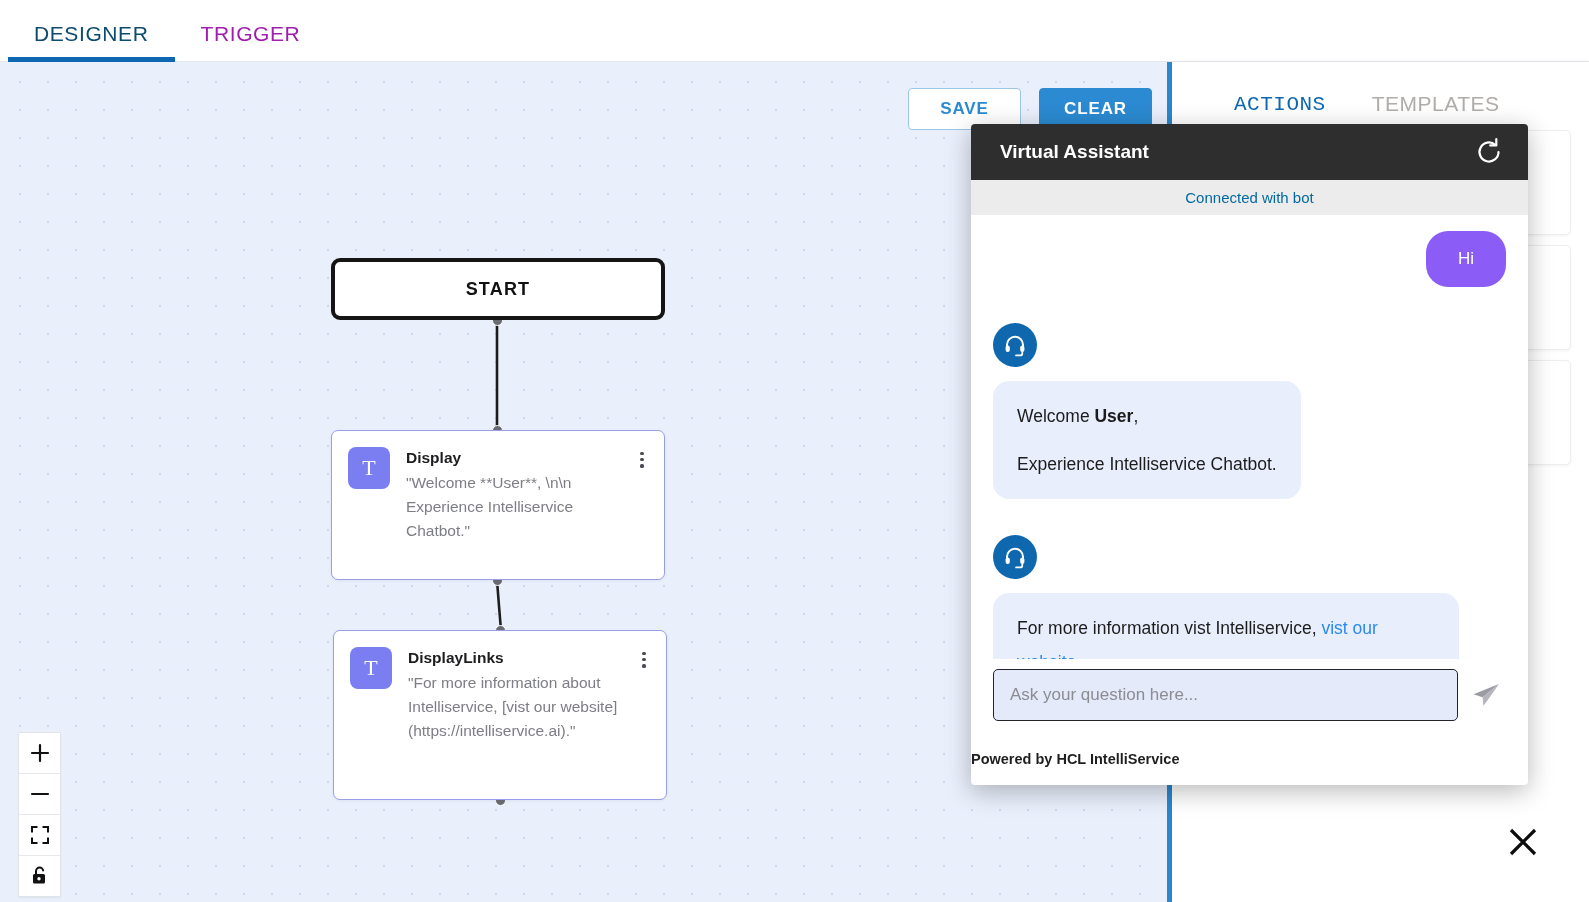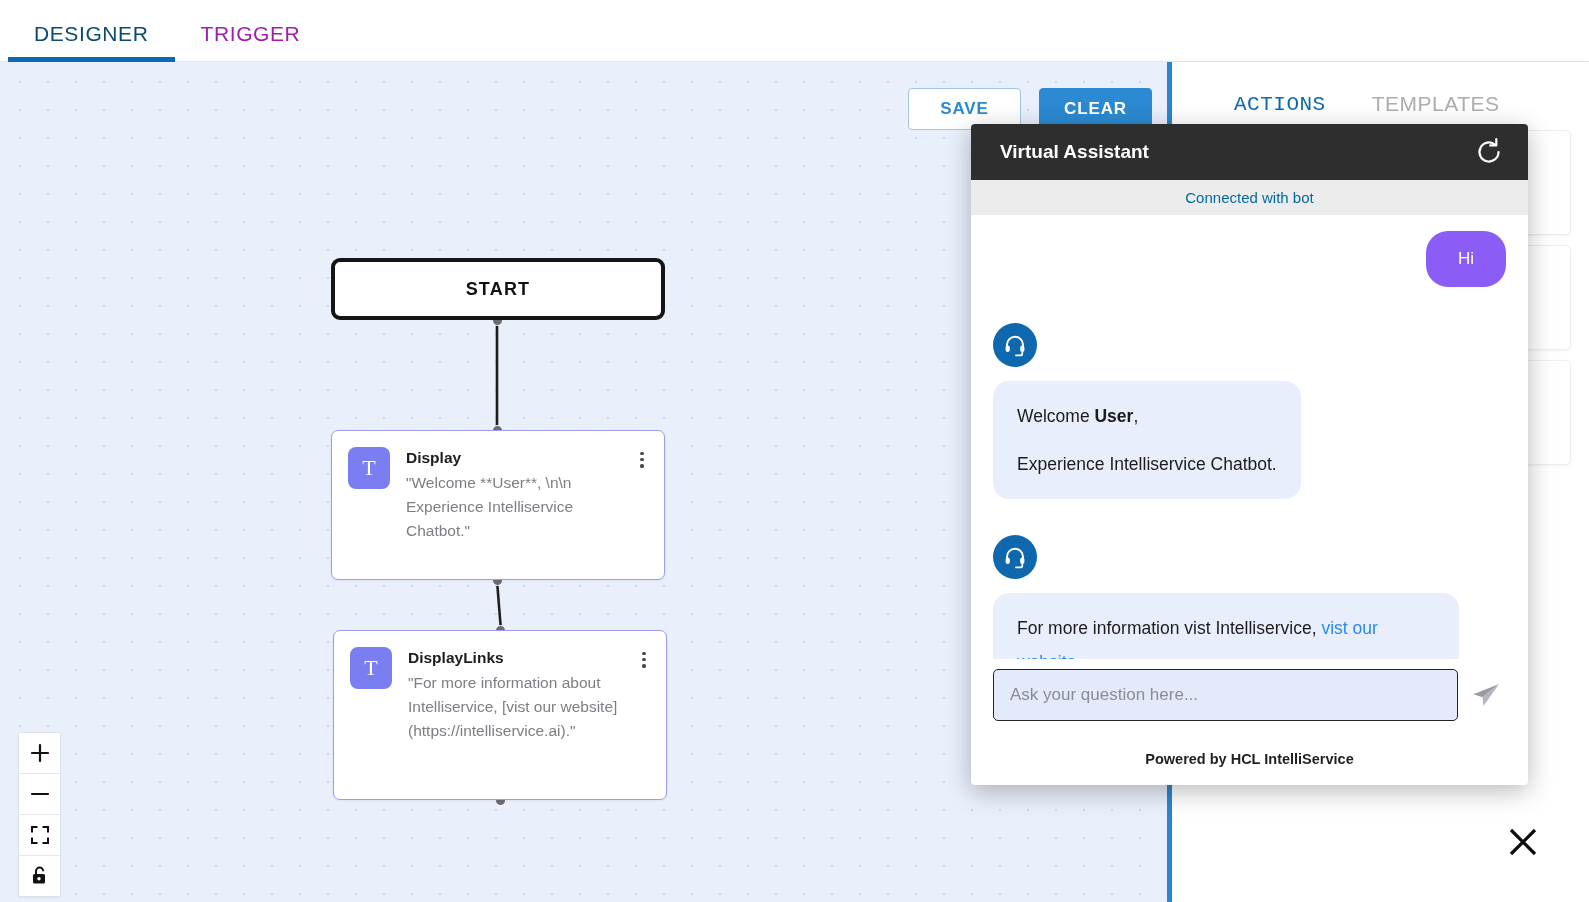--- a/index.html
+++ b/index.html
@@ -350,21 +350,21 @@
   }
   .chat-input::placeholder { color: #8c8c93; }
   .send-btn {
     flex: 0 0 auto;
     width: 40px; height: 40px;
     display: flex; align-items: center; justify-content: center;
     cursor: pointer;
   }
   .chat-footer {
     flex: 0 0 auto;
-    text-align: center;
+    text-align: left;
     font-size: 14.5px;
     font-weight: bold;
     color: #1f1f1f;
     padding: 14px 0 18px 0;
   }
 
   
   .canvas-actions {
     position: absolute;
     left: 908px; top: 26px;

